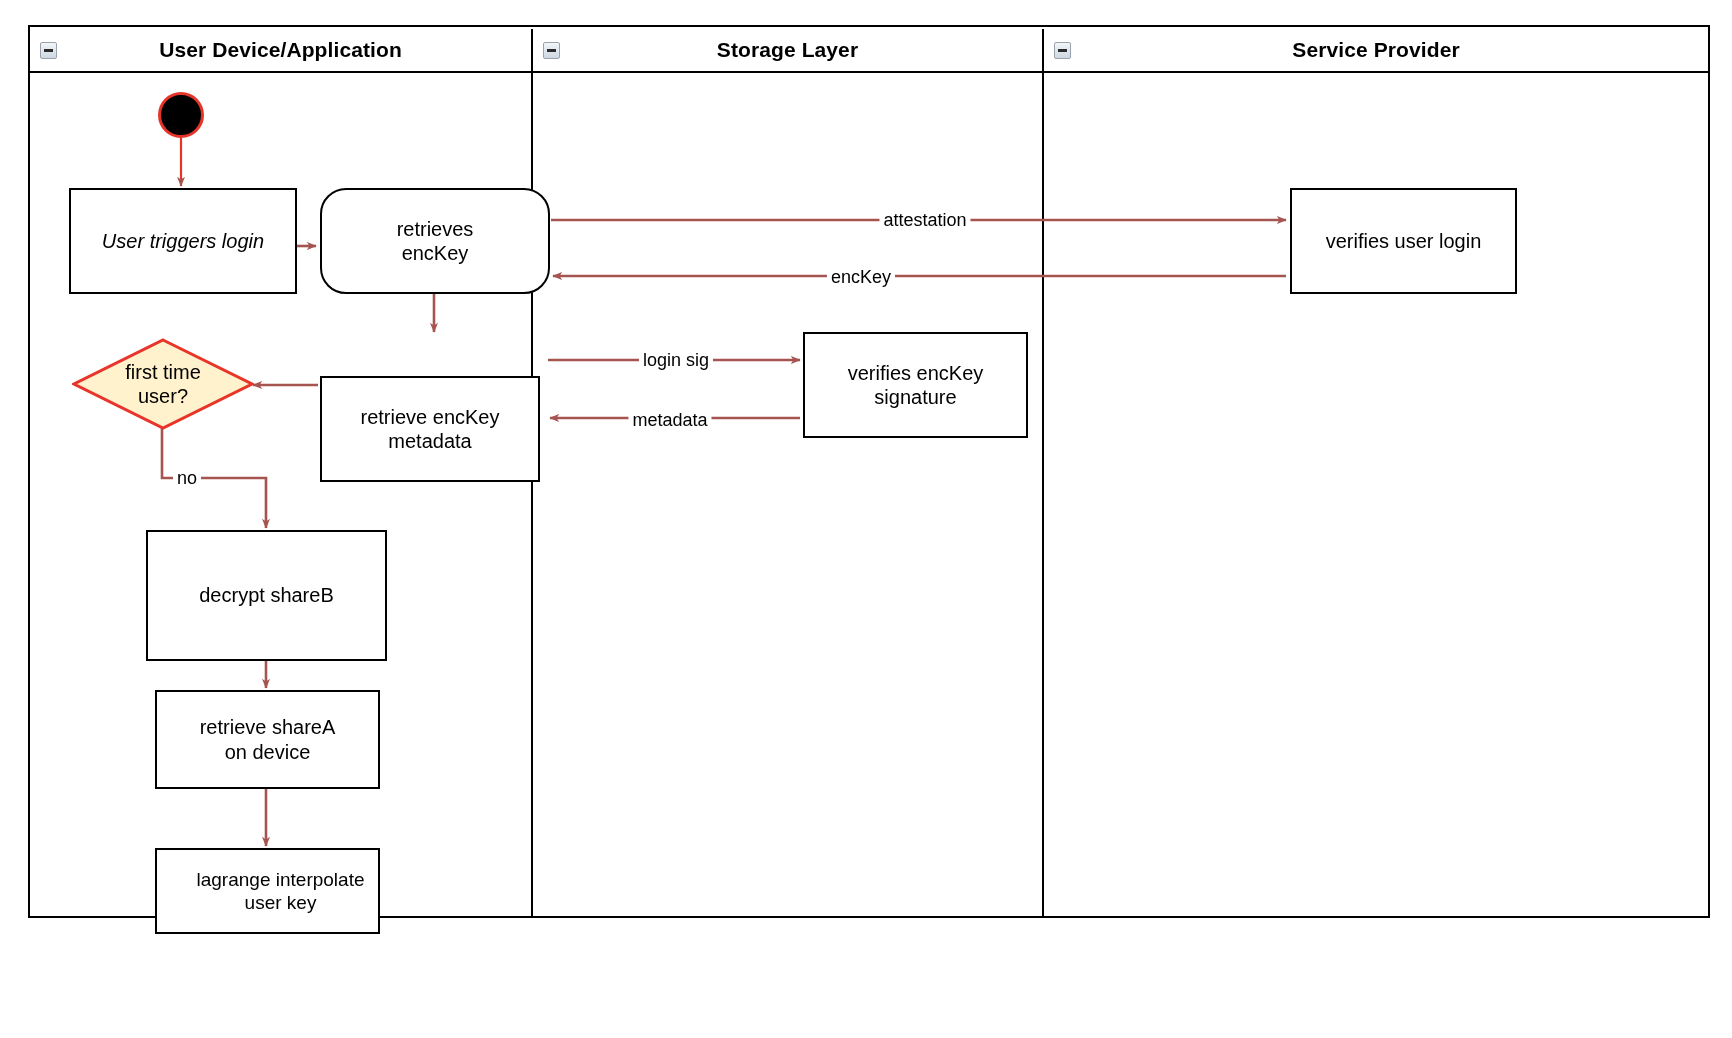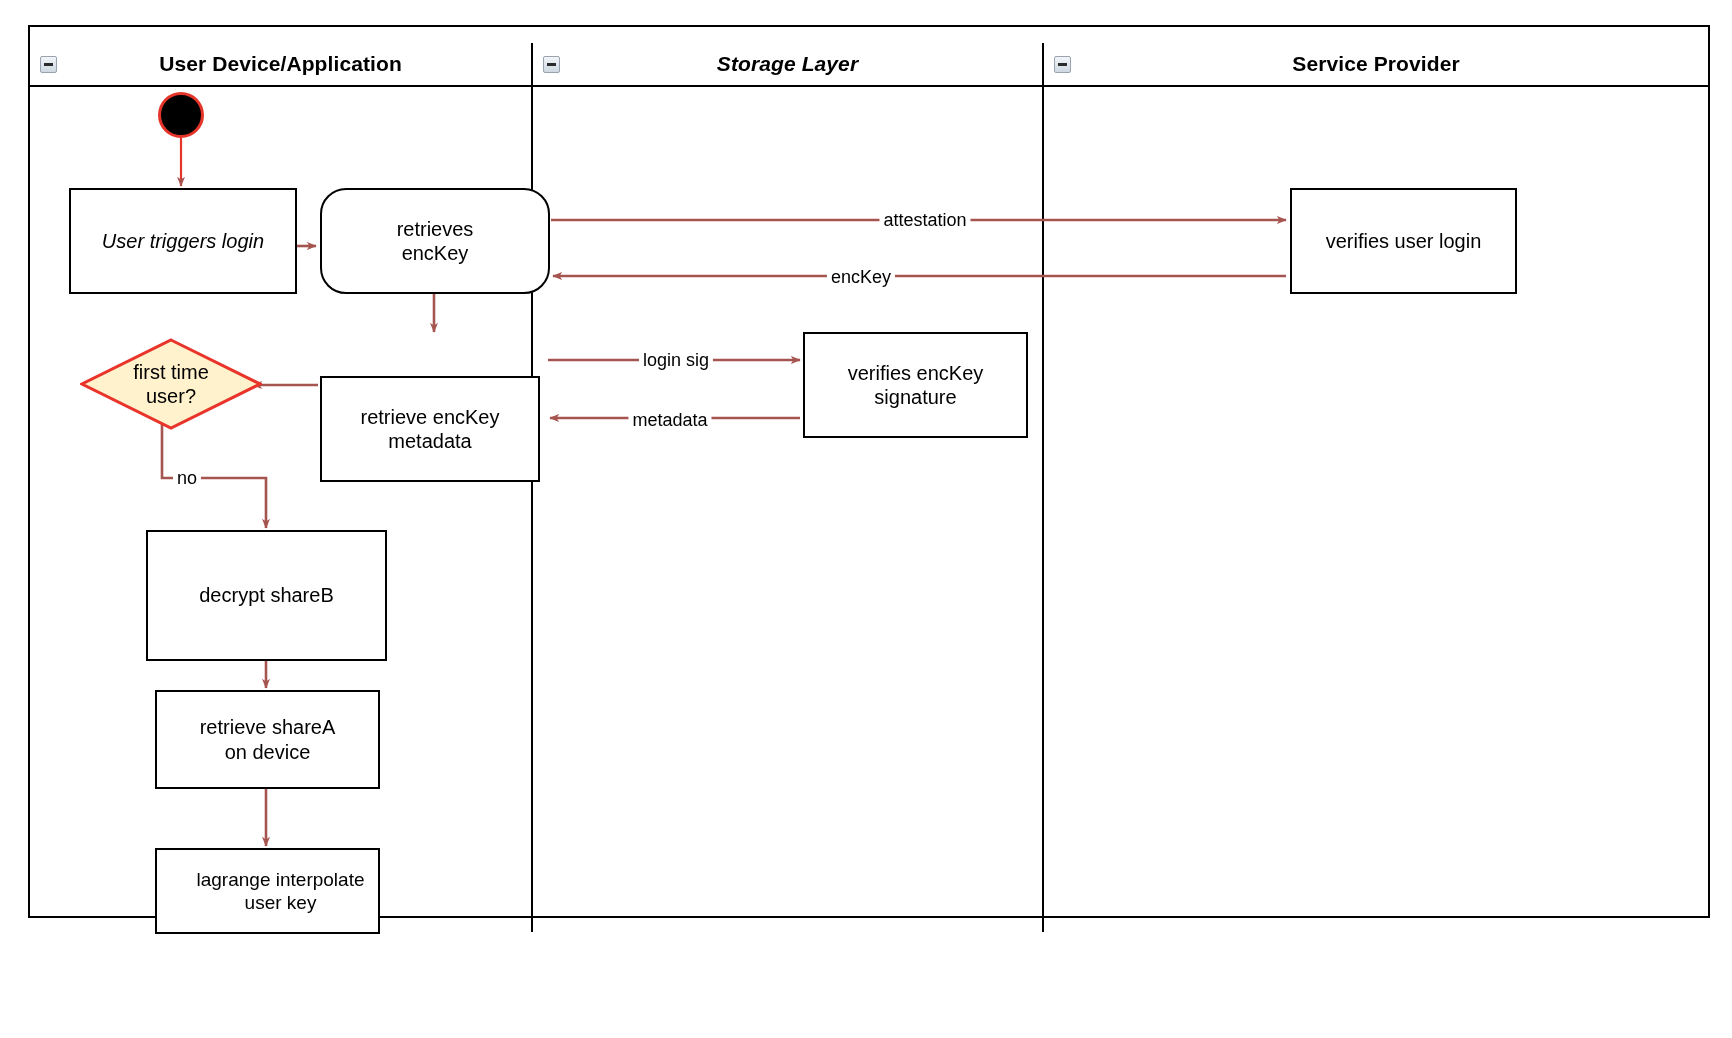--- a/index.html
+++ b/index.html
@@ -23,21 +23,21 @@
     left: 28px;
     top: 25px;
     width: 1682px;
     height: 893px;
     box-sizing: border-box;
     border: 2px solid #000000;
     background: #ffffff;
   }
   .lane {
     position: absolute;
-    top: 16px;
+    top: 2px;
     height: 100%;
     box-sizing: border-box;
   }
   .lane.divider {
     border-left: 2px solid #000000;
   }
   .lane-header {
     position: absolute;
     top: 0;
     left: 0;
@@ -153,21 +153,21 @@
 
   <div class="pool">
 
     <div class="lane" style="left:0px; width:501px;">
       <div class="lane-header">
         <span class="collapse-icon"></span>
         <span class="lane-title">User Device/Application</span>
       </div>
     </div>
 
-    <div class="lane divider" style="left:501px; width:511px;font-style:italic;">
+    <div class="lane divider" style="left:501px; width:511px;">
       <div class="lane-header">
         <span class="collapse-icon"></span>
         <span class="lane-title">Storage Layer</span>
       </div>
     </div>
 
     <div class="lane divider" style="left:1012px; width:666px;">
       <div class="lane-header">
         <span class="collapse-icon"></span>
         <span class="lane-title">Service Provider</span>
@@ -218,21 +218,21 @@
   <div class="start-node" style="left:158px; top:92px;"></div>
 
   <div class="node" style="left:69px; top:188px; width:228px; height:106px;font-style:italic;">User triggers login</div>
 
   <div class="node" style="left:320px; top:188px; width:230px; height:106px;border-radius:26px;">retrieves
 encKey</div>
 
   <div class="node" style="left:320px; top:332px; width:220px; height:106px;margin-top:44px;">retrieve encKey
 metadata</div>
 
-  <div class="decision" style="left:80px; top:338px; width:182px; height:92px;">
+  <div class="decision" style="left:72px; top:338px; width:182px; height:92px;">
     <svg width="182" height="92" viewBox="0 0 182 92">
       <polygon points="91,2 180,46 91,90 2,46" fill="#fff2cc" stroke="#e8342a" stroke-width="3"></polygon>
     </svg>
     <span class="decision-label">first time
 user?</span>
   </div>
 
   <div class="node" style="left:146px; top:530px; width:241px; height:131px;">decrypt shareB</div>
 
   <div class="node" style="left:155px; top:690px; width:225px; height:99px;">retrieve shareA

